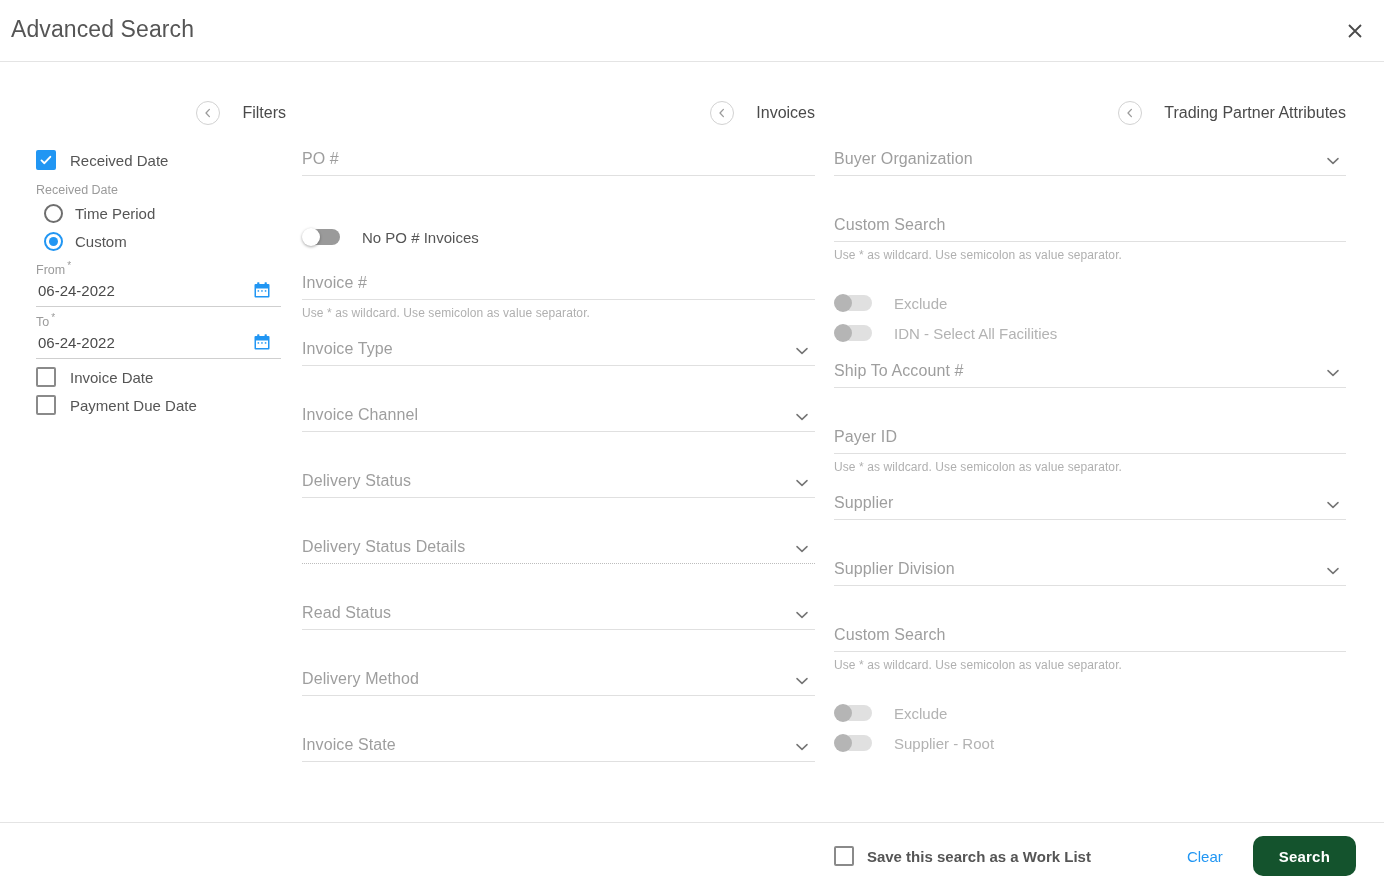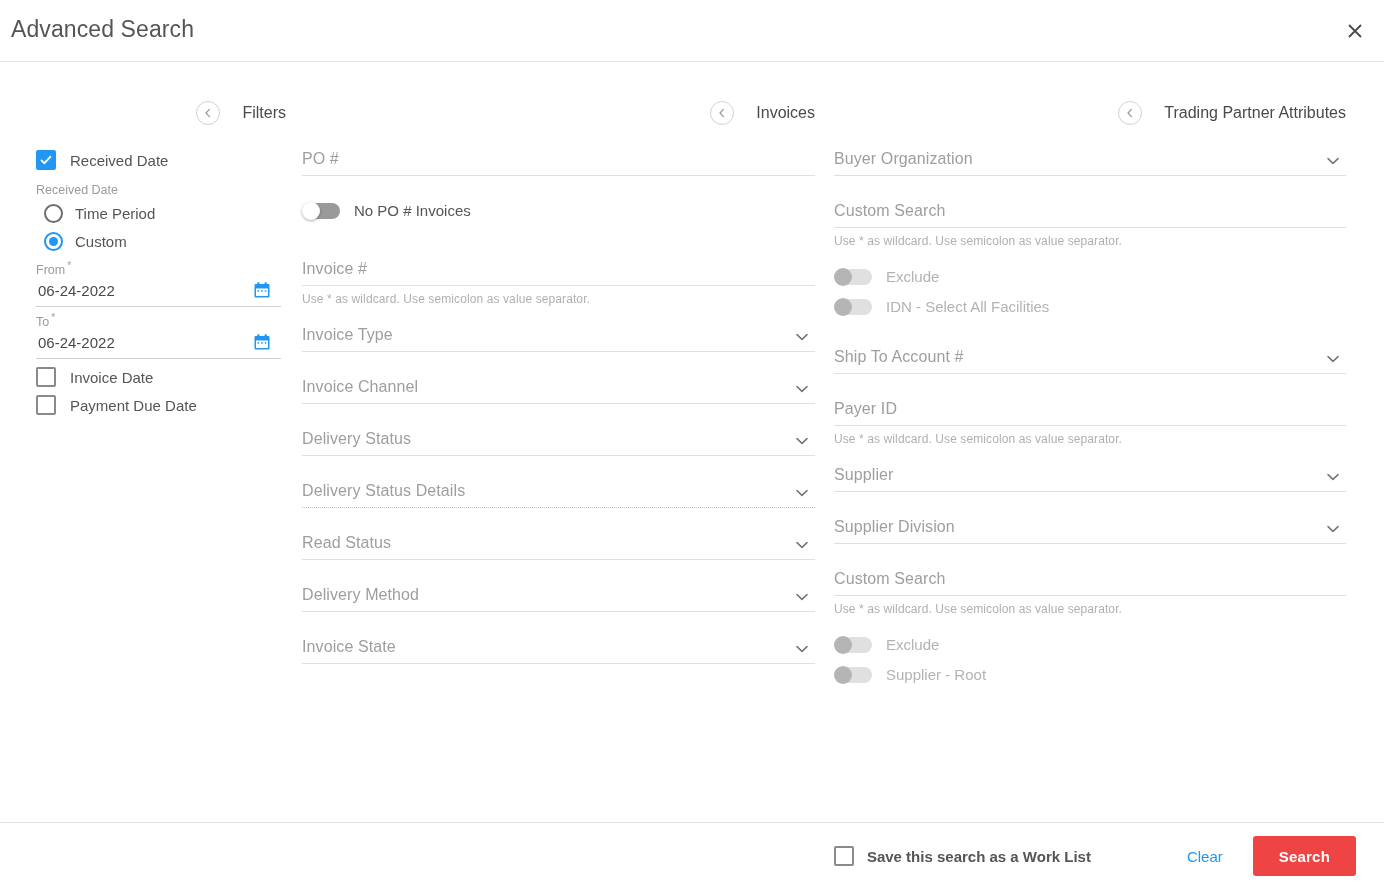--- a/index.html
+++ b/index.html
@@ -92,41 +92,41 @@
   }
   .cal-icon {
     position: absolute; right: 10px; top: 0px;
     width: 18px; height: 18px; cursor: pointer;
   }
   .cal-icon svg { display: block; }
 
   .cb-spaced { margin-top: 8px; align-items: center; }
 
   
-  .field { position: relative; margin-bottom: 26px; }
+  .field { position: relative; margin-bottom: 40px; }
   .field .ph {
     font-size: 16px; color: #9e9e9e; display: block;
     padding-bottom: 7px; letter-spacing: .1px;
   }
   .field .rule { height: 1px; background: #e0e0e0; width: 100%; }
   .field .rule.dotted {
     height: 0; background: none;
     border-bottom: 1px dotted #bdbdbd;
   }
   .field .chev {
     position: absolute; right: 4px; top: 2px; width: 18px; height: 18px; cursor: pointer;
   }
   .field .chev svg { display: block; }
   .hint {
     font-size: 12px; color: #b0b0b0; margin-top: 6px; letter-spacing: .1px;
   }
   .field.with-hint { margin-bottom: 20px; }
 
   
-  .tgl-row { display: flex; align-items: flex-start; gap: 14px; height: 30px; }
+  .tgl-row { display: flex; align-items: flex-end; gap: 22px; height: 30px; }
   .tgl {
     width: 38px; height: 18px; border-radius: 9px; position: relative; flex: none;
     cursor: pointer;
   }
   .tgl .track {
     position: absolute; left: 8px; top: 1px; width: 30px; height: 16px;
     border-radius: 8px; background: #9a9a9a;
   }
   .tgl .knob {
     position: absolute; left: 0; top: 0; width: 18px; height: 18px;
@@ -151,22 +151,22 @@
   .footer-inner {
     position: absolute; right: 28px; top: 0; height: 66px;
     display: flex; align-items: center; gap: 0;
   }
   .save-wl { display: flex; align-items: center; gap: 13px; cursor: pointer; margin-right: 96px; font-weight: bold; }
   .save-wl .cb-label { font-size: 15px; color: #555; }
   .clear-link {
     font-size: 15px; color: #2196f3; cursor: pointer; margin-right: 30px;
   }
   .search-btn {
-    background: #ef4444; color: #fff; font-size: 15px; font-weight: 700;
-    padding: 0 26px; height: 40px; border: none; border-radius: 3px;
+    background: #14532d; color: #fff; font-size: 15px; font-weight: 700;
+    padding: 0 26px; height: 40px; border: none; border-radius: 10px;
     cursor: pointer; letter-spacing: .2px;
     font-family: "Liberation Sans", sans-serif;
     display: flex; align-items: center; justify-content: center;
   }
 </style>
 </head>
 <body>
 
 <div class="titlebar">
   <div class="titlebar-title">Advanced Search</div>

